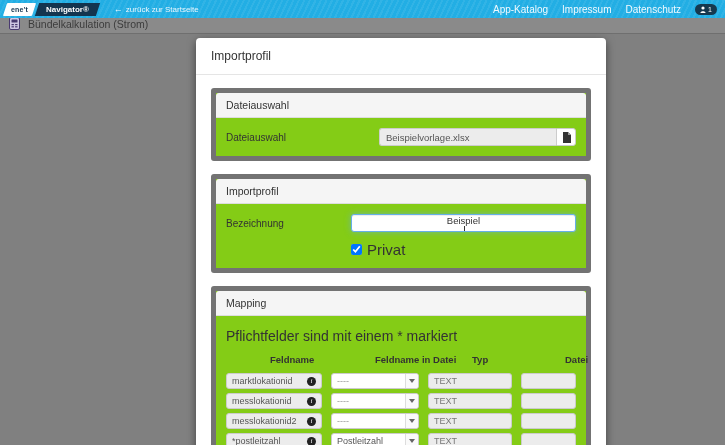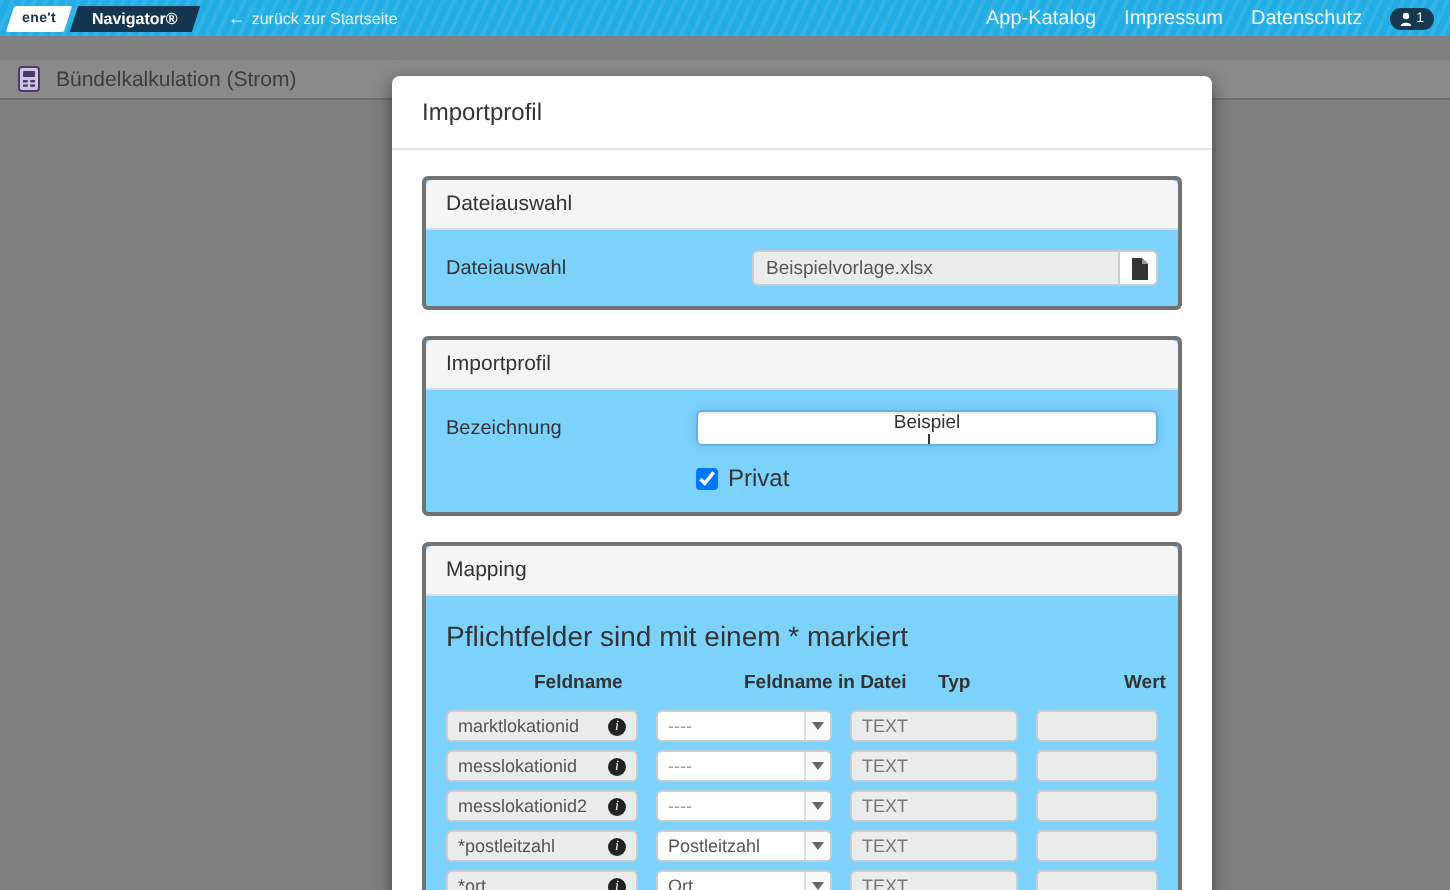--- a/index.html
+++ b/index.html
@@ -38,40 +38,40 @@
   .top-link { color:#f0faff; font-size:10px; text-decoration:none; }
   .user-badge {
     background:#16394f; border-radius:8px; height:11px; min-width:20px;
     display:flex; align-items:center; justify-content:center; gap:2px; padding:0 5px;
     color:#fff; font-size:7px;
   }
   .user-badge svg { display:block; }
 
   
   .appbar {
-    position:absolute; top:30px; left:0; right:0; height:20px;
+    position:absolute; top:14px; left:0; right:0; height:20px;
     background:#8a8a8a; border-bottom:1px solid #6f6f6f;
     display:flex; align-items:center; gap:7px; padding:0 8px; z-index:10;
   }
   .appbar-title { font-size:10.5px; color:#3c3c3c; }
   .app-icon { width:13px; height:13px; display:block; }
 
   
   .modal {
     position:absolute; top:38px; left:196px; width:410px; height:520px;
     background:#fff; border-radius:4px; box-shadow:0 3px 9px rgba(0,0,0,.5);
     z-index:50;
   }
   .modal-header {
     padding:11px 15px; border-bottom:1px solid #e5e5e5;
     font-size:12px; color:#333;
   }
   .modal-body { padding:13px 15px; }
 
-  .panel { border:2px solid #737373; border-radius:3px; margin-bottom:13px; background:#7dd3fc; }
+  .panel { border:5px solid #737373; border-radius:3px; margin-bottom:13px; background:#84cc16; }
   .panel-heading {
     background:#f5f5f5; border-bottom:1px solid #ddd; padding:6px 10px;
     font-size:10.5px; color:#333; border-radius:3px 3px 0 0;
   }
   .panel-body { padding:10px; }
 
   .form-row { display:flex; align-items:center; }
   .form-label { width:125px; flex:0 0 125px; font-size:10px; color:#333; }
   .field-area { flex:1; }
 
@@ -91,21 +91,21 @@
   .txt.focused {
     border-color:#66afe9;
     box-shadow:inset 0 1px 1px rgba(0,0,0,.075), 0 0 6px rgba(102,175,233,.6);
     color:#333;
     flex-direction:column;
   }
   .caret-bar { display:inline-block; width:1px; height:10px; background:#333; margin-left:1px; }
 
   .checkbox-row { margin-top:9px; display:flex; align-items:center; gap:5px; padding-left:125px; }
   .checkbox-row input { width:11px; height:11px; margin:0; }
-  .checkbox-row label { font-size:12px; color:#333; }
+  .checkbox-row label { font-size:15px; color:#333; }
 
   
   .mapping-note { font-size:14px; color:#333; margin:2px 0 10px; }
   .mgrid { display:grid; grid-template-columns:96px 88px 84px 1fr; column-gap:9px; align-items:center; }
   .mhead { margin-bottom:8px;padding-left:44px; }
   .mhead span { font-size:9.5px; font-weight:bold; color:#333; }
   .mrow { margin-bottom:4px; }
   .pill {
     height:16px; border:1px solid #ccc; border-radius:3px; background:#ececec;
     font-size:9px; color:#555; display:flex; align-items:center; padding:0 5px;
@@ -217,21 +217,21 @@
     </div>
 
     <div class="panel">
       <div class="panel-heading">Mapping</div>
       <div class="panel-body">
         <div class="mapping-note">Pflichtfelder sind mit einem * markiert</div>
         <div class="mgrid mhead">
           <span>Feldname</span>
           <span>Feldname in Datei</span>
           <span>Typ</span>
-          <span>Wert</span>
+          <span>Datei</span>
         </div>
         <div id="mapping-rows">
   <div class="mgrid mrow">
     <div class="pill name">
       <span class="fname">marktlokationid</span>
       <span class="info-dot">i</span>
     </div>
     <div class="pill select">
       <span class="val empty">----</span>
       <span class="sel-caret">

